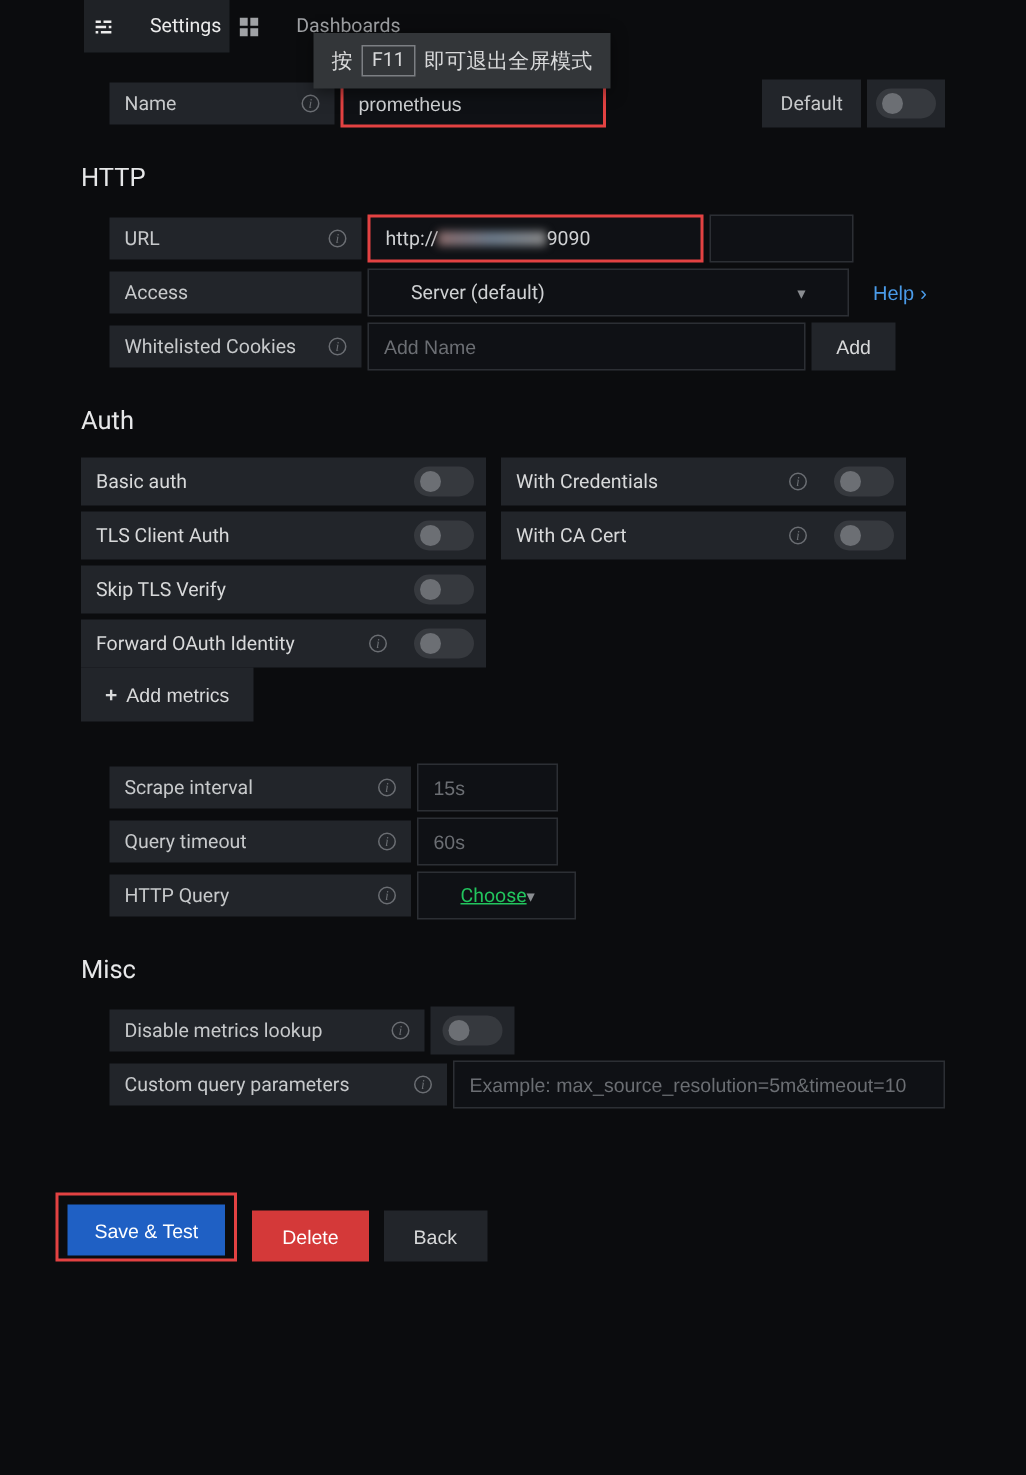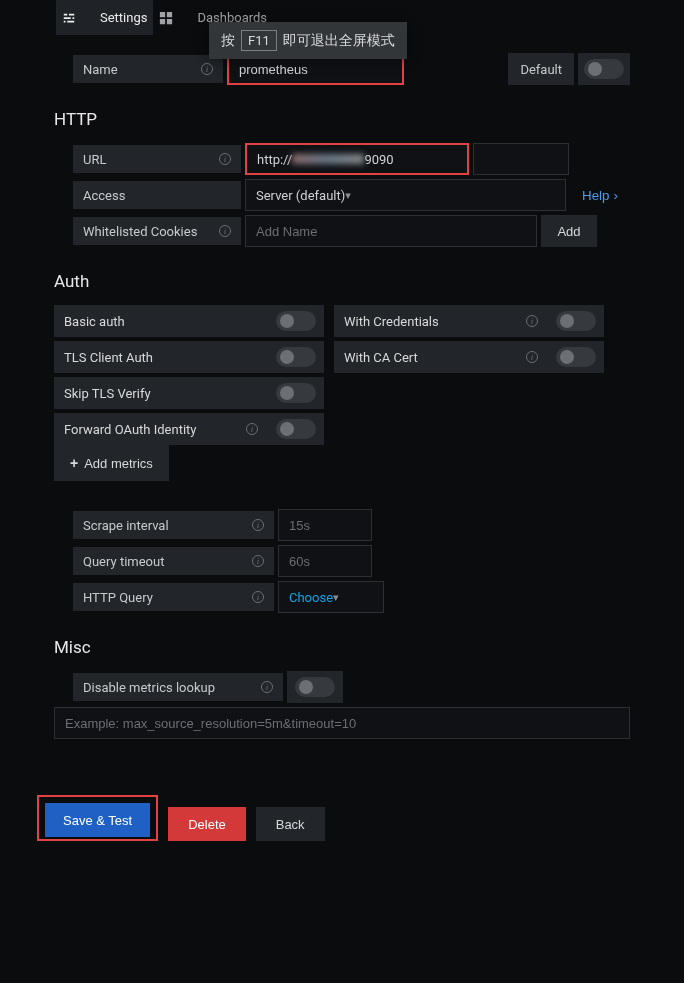--- a/index.html
+++ b/index.html
@@ -60,26 +60,27 @@
   padding: 0 10px;
   color: #cfd1d3;
   outline: none;
   font-size: 13px;
 }
 .input-cell::placeholder { color: #6b6e73; }
 .select-cell {
   background: #0f1115;
   border: 1px solid #2c2f34;
   height: 32px;
-  padding: 0 10px;
+  padding: 0 28px;
   color: #cfd1d3;
   display: flex;
   align-items: center;
-}
-.select-placeholder { color: #0ea5e9; }
+  justify-content: space-between;
+}
+.select-placeholder { color: #22c55e; text-decoration: underline; }
 .btn {
   background: #22252a;
   height: 32px;
   padding: 0 14px;
   border: none;
   color: #d8d9da;
   cursor: pointer;
   font-size: 13px;
   display: inline-flex;
   align-items: center;
@@ -391,20 +392,24 @@
   <div class="row">
     <div class="label-cell label-w4">
       <span>Disable metrics lookup</span>
       <span class="info-icon"></span>
     </div>
     <div class="toggle-wrap">
       <div class="toggle"></div>
     </div>
   </div>
   <div class="row">
+    <div class="label-cell label-w5">
+      <span>Custom query parameters</span>
+      <span class="info-icon"></span>
+    </div>
     <input class="input-cell" style="flex: 1 1 0%;" placeholder="Example: max_source_resolution=5m&amp;timeout=10">
   </div>
 
   
   <div class="footer-actions" style="margin-left:-17px">
     <div class="footer-red-box">
       <button class="btn btn-blue" style="height:34px;padding:0 18px">
         <span>Save &amp; Test</span>
       </button>
     </div>

